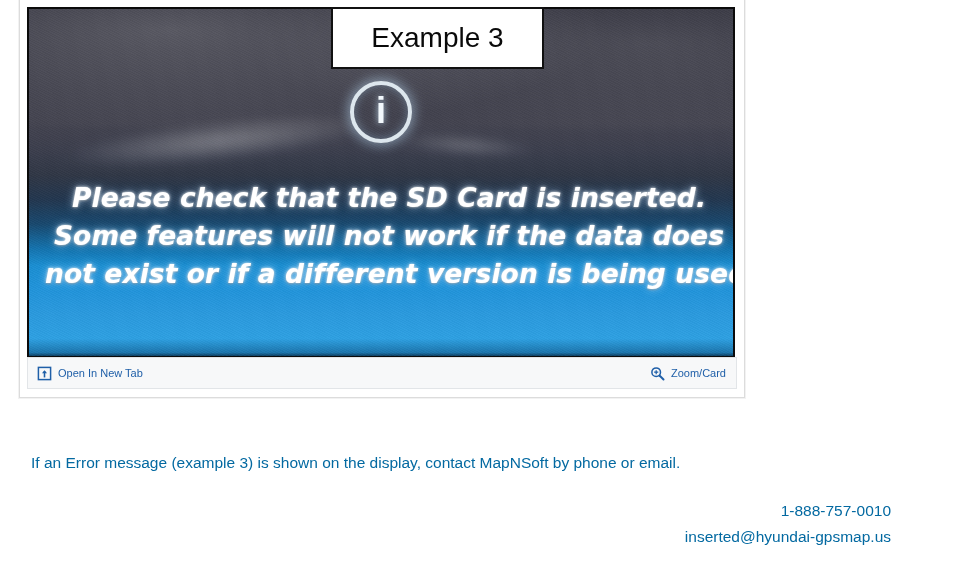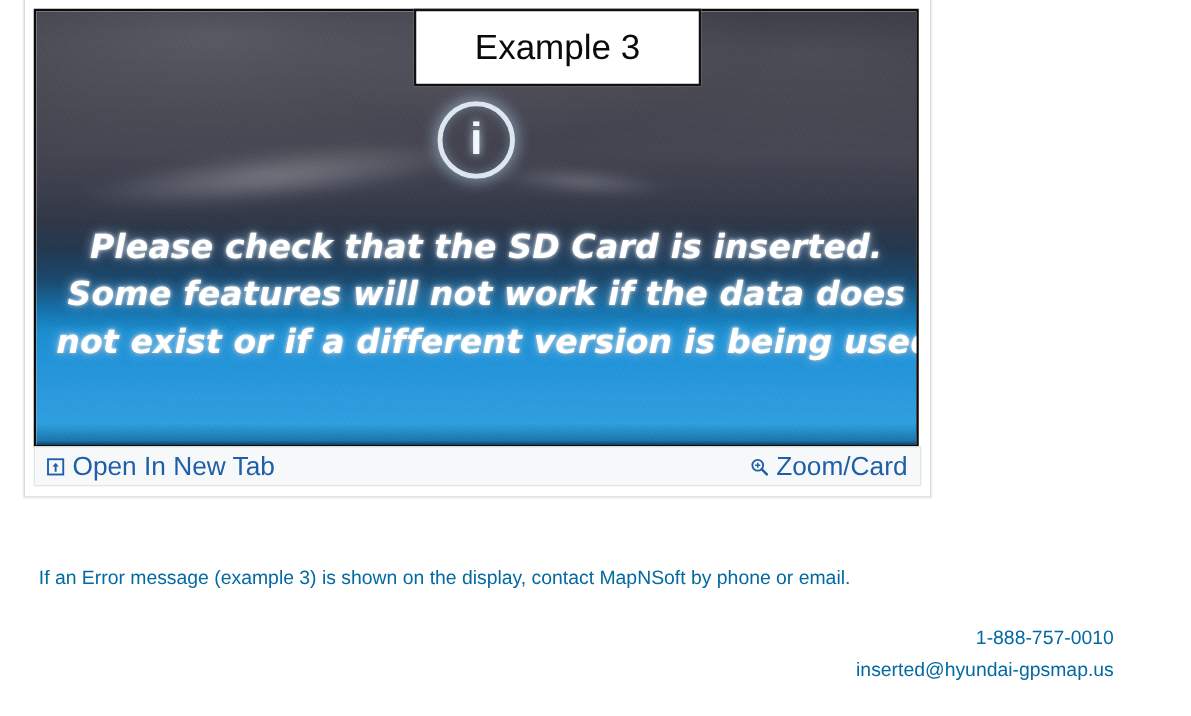--- a/index.html
+++ b/index.html
@@ -141,21 +141,21 @@
     white-space: nowrap;
     margin-left: 16px;
   }
   .screen-message span { display: block; }
 
   
   .example-callout {
     position: absolute;
     left: 311px;
     top: 10px;
-    width: 230px;
+    width: 213px;
     height: 62px;
     background: #ffffff;
     border: 2px solid #111111;
     box-sizing: border-box;
     display: flex;
     align-items: center;
     justify-content: center;
     z-index: 5;
   }
   .example-callout span {
@@ -179,21 +179,21 @@
     align-items: center;
     justify-content: space-between;
     padding: 0 10px 0 9px;
   }
   .tool-link {
     display: inline-flex;
     align-items: center;
     gap: 6px;
     color: #1f5fa8;
     font-family: "Liberation Sans", sans-serif;
-    font-size: 21px;
+    font-size: 11px;
     line-height: 1;
     cursor: pointer;
     text-decoration: none;
     white-space: nowrap;
   }
   .tool-link svg { display: block; }
 
   
   .body-copy {
     position: absolute;

